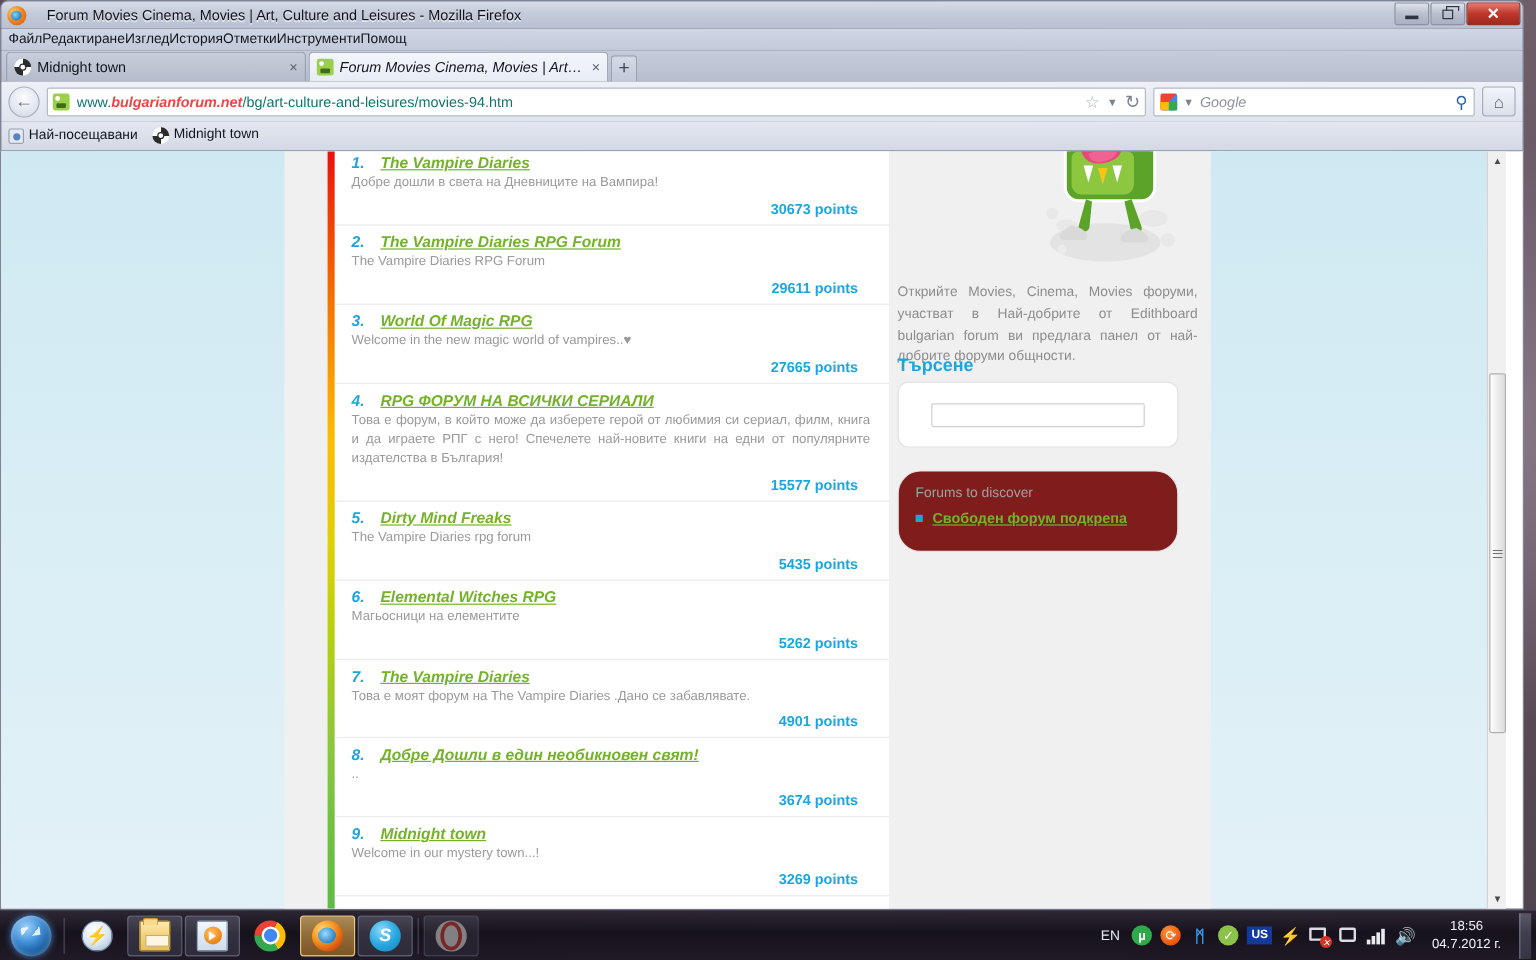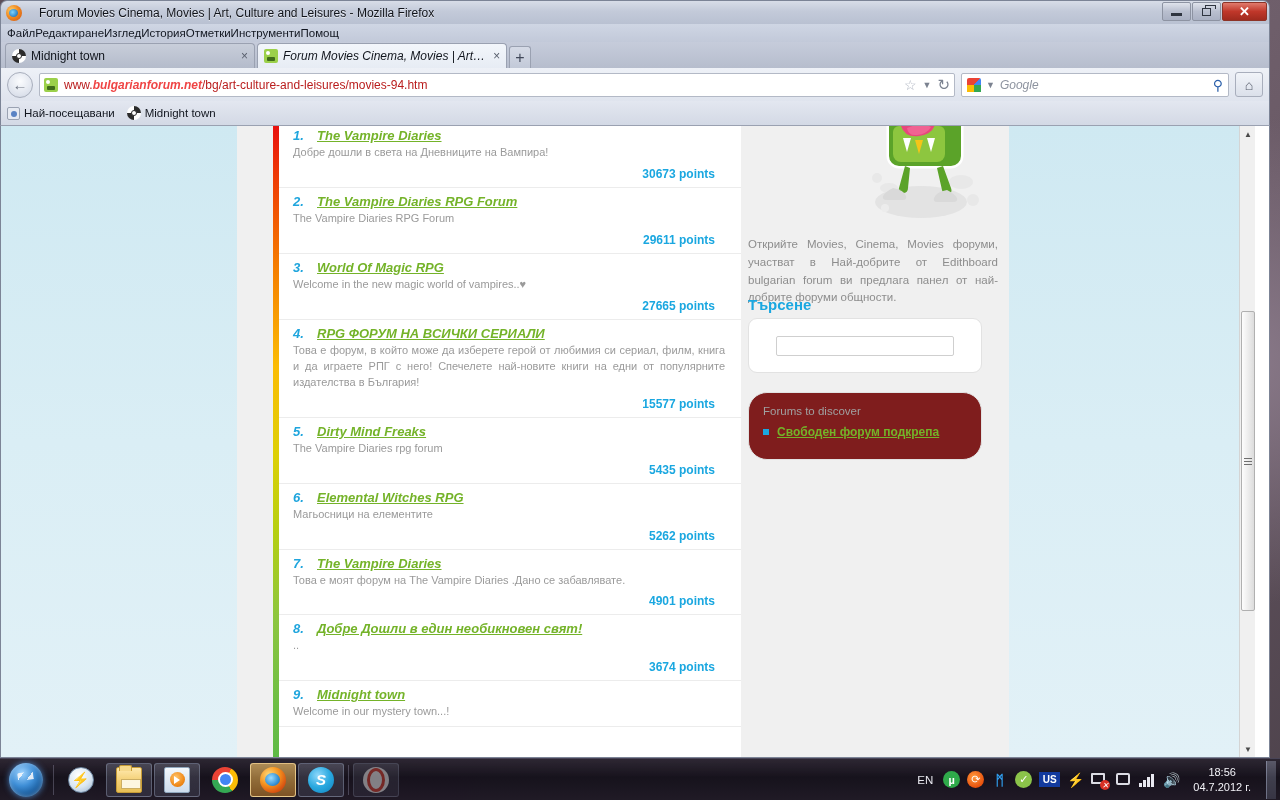--- a/index.html
+++ b/index.html
@@ -163,21 +163,21 @@
     color:#6f7683; font-size:15px; flex:none;
   }
   #urlbar {
     flex:1; height:24px; background:#fff;
     border:1px solid #b3b9c6; border-radius:2px;
     display:flex;align-items:center; gap:6px; padding:0 4px;
     font-size:12px;
   }
   #urlbar .url-text { flex:1; color:#9aa0ab; white-space:nowrap; overflow:hidden;}
   #urlbar .url-text b { color:#ef4444; font-weight:bold;font-style:italic; }
-  #urlbar .url-text .dim { color:#b91c1c; }
+  #urlbar .url-text .dim { color:#0f766e; }
   .navicon { color:#7b8290; font-size:13px; flex:none; }
   .star { color:#aeb4c0; font-size:14px; }
   #searchbar {
     width:268px; height:24px; background:#fff;
     border:1px solid #b3b9c6; border-radius:2px;
     display:flex;align-items:center;gap:5px;padding:0 5px;
     font-size:12px; flex:none;
   }
   #searchbar .sengine {
     width:14px;height:14px;flex:none;
@@ -204,21 +204,21 @@
 
   
   #bookmarkbar {
     position:absolute; left:0; top:101px;
     width:1270px; height:25px;
     background: linear-gradient(180deg,#e3e7f0 0%, #d3d9e5 100%);
     border-left:1px solid #7c8496; border-right:1px solid #7c8496;
     border-bottom:1px solid #9aa1b1;
     display:flex; align-items:center; padding-left:6px; gap:12px;
   }
-  .bm { display:flex;align-items:center;gap:4px;font-size:11.5px;color:#12161f;}
+  .bm { display:flex;gap:4px;font-size:11.5px;color:#12161f;}
   .bm-ico {
     width:13px;height:13px;flex:none;border-radius:2px;
     background:#e6eaf2;border:1px solid #9aa2b2;position:relative;
   }
   .bm-ico::after{
     content:""; position:absolute;left:3px;top:3px;width:6px;height:6px;
     border-radius:50%;background:#5a83c4;
   }
 
   
@@ -656,20 +656,21 @@
               <div class="item-desc">..</div>
               <div class="item-points">3674 points</div>
             </div>
 
             <div class="item">
               <div class="item-head">
                 <span class="item-num">9.</span>
                 <span class="item-title">Midnight town</span>
               </div>
               <div class="item-desc">Welcome in our mystery town...!</div>
+              <div class="item-points">3269 points</div>
             </div>
 
           </div>
         </div>
 
         <div id="side-col">
 
           <svg id="mascot" viewBox="0 0 150 146">
             <ellipse cx="72" cy="120" rx="46" ry="16" fill="#e3e3e3"></ellipse>
             <ellipse cx="40" cy="106" rx="9" ry="5" fill="#e8e8e8"></ellipse>

